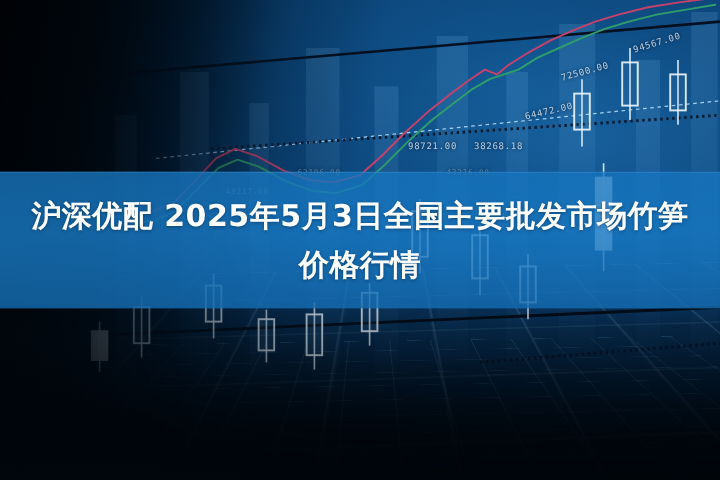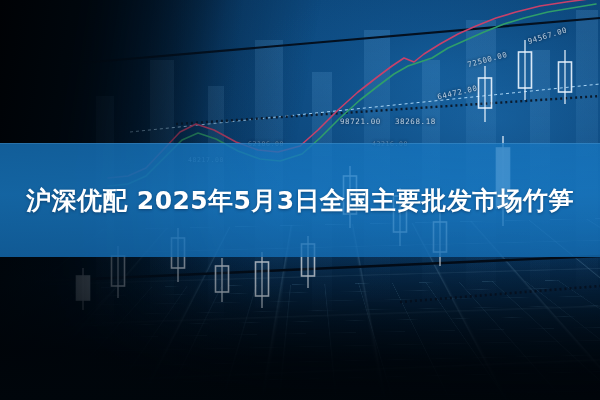--- a/index.html
+++ b/index.html
@@ -252,15 +252,16 @@
       <div class="price-label" style="left: 395px; top: 117px; transform: rotate(0deg);">38268.18</div>
       <div class="price-label" style="left: 340px; top: 117px; transform: rotate(0deg);">98721.00</div>
       <div class="price-label dim" style="left: 248px; top: 140px; transform: rotate(0deg);">62106.00</div>
       <div class="price-label dim" style="left: 372px; top: 140px; transform: rotate(0deg);">43216.00</div>
       <div class="price-label dim" style="left: 188px; top: 156px; transform: rotate(0deg);">48217.00</div>
     </div>
 
   <div class="title-band"></div>
   <div class="title-text">
     <span class="title-line">沪深优配 2025年5月3日全国主要批发市场竹笋</span>
+    <span class="title-line">价格行情</span>
   </div>
 
 </div>
 
 </body></html>

